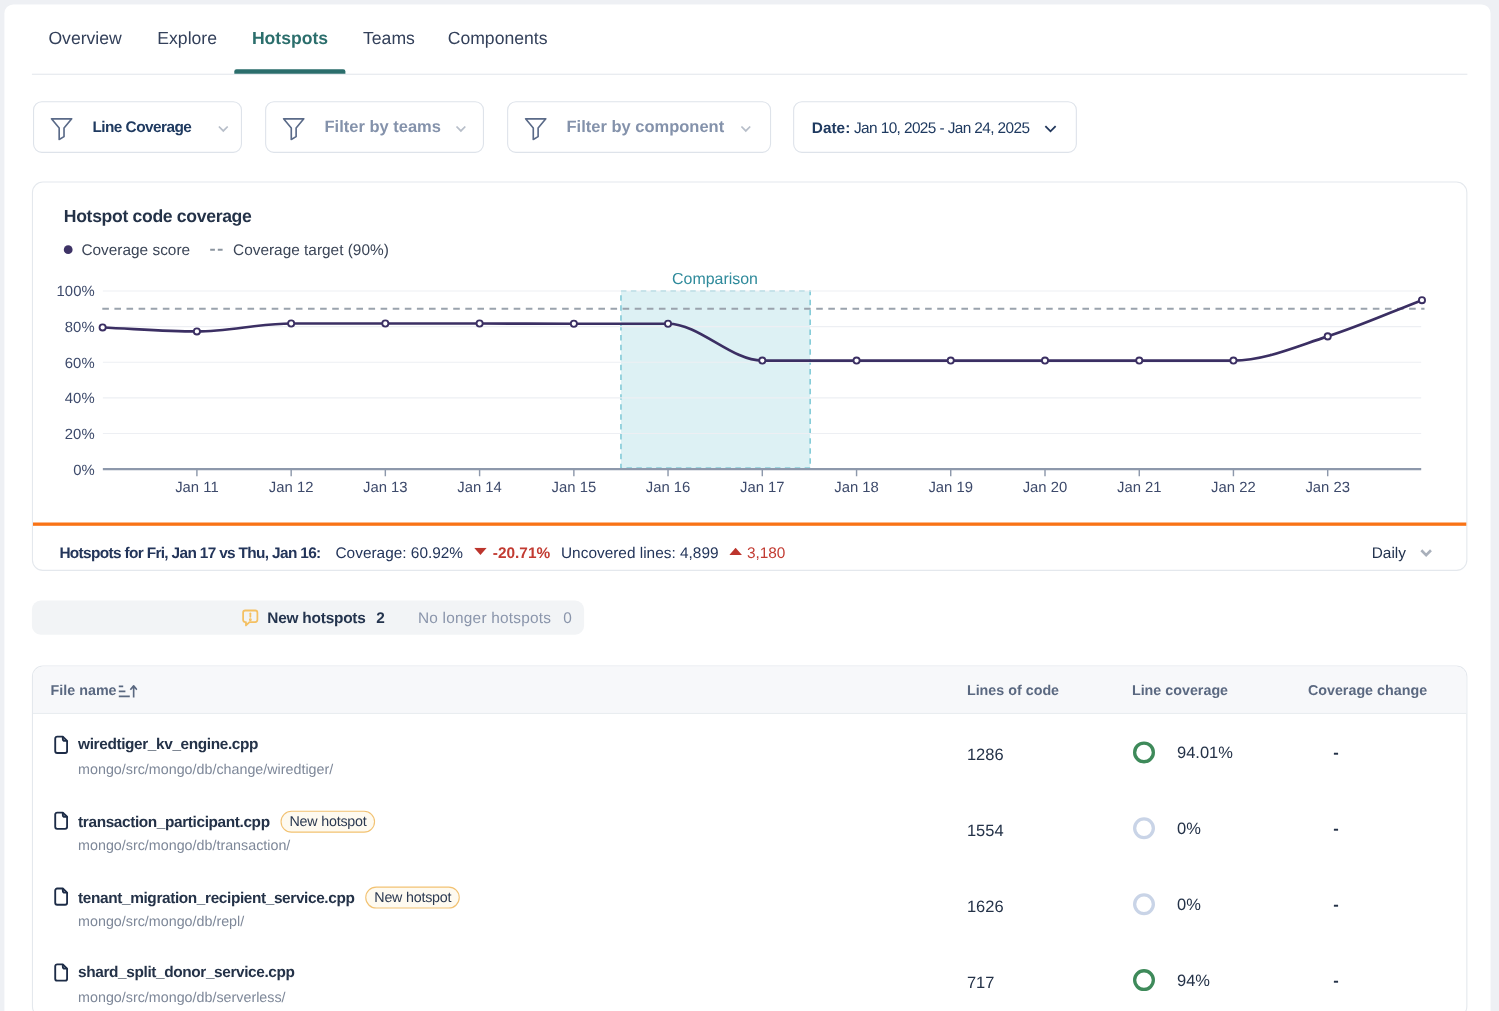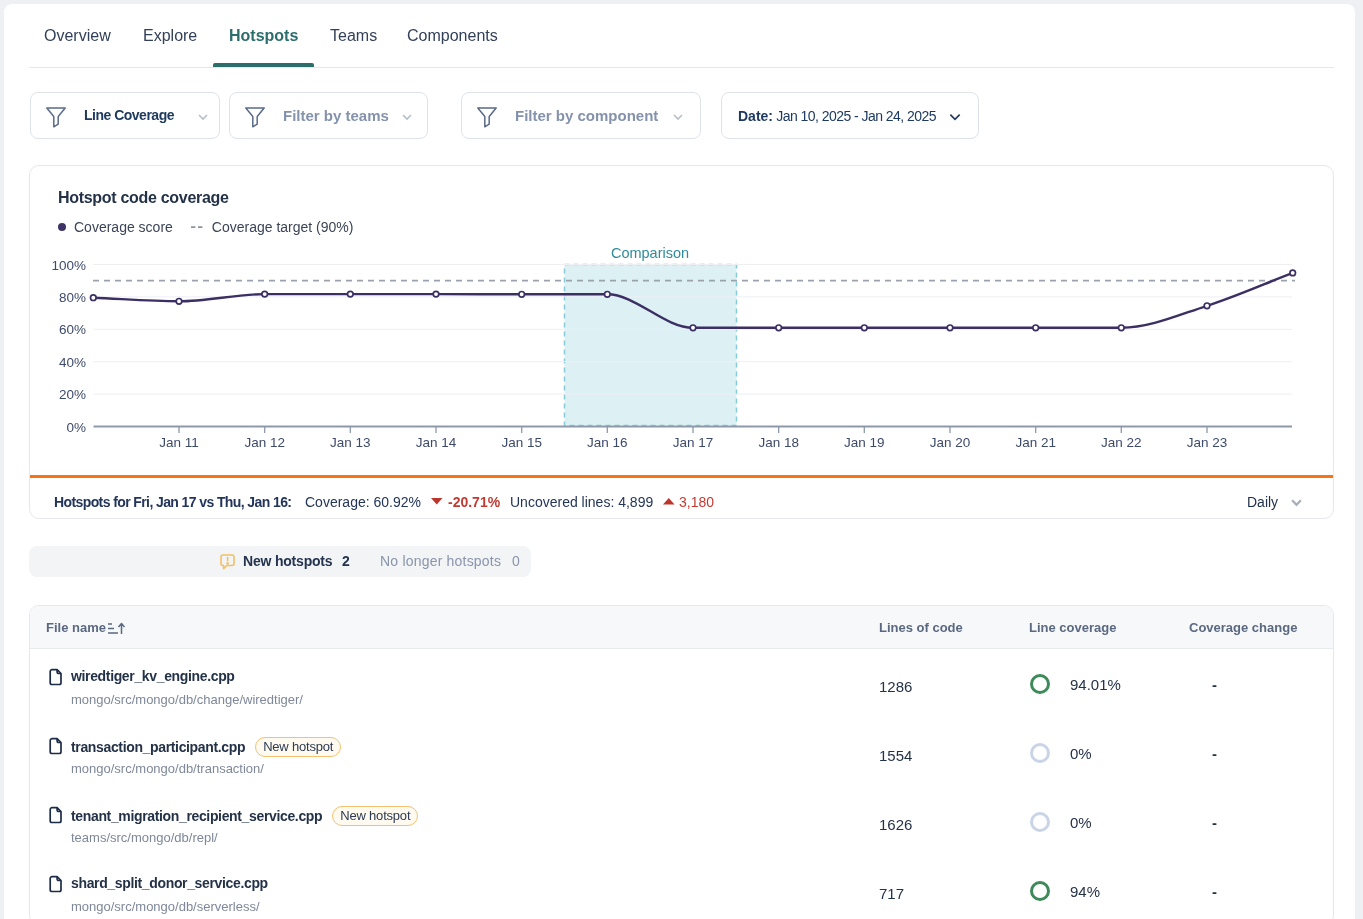--- a/index.html
+++ b/index.html
@@ -49,21 +49,21 @@
 
 <div class="fbtn" style="left:30px;width:190px;">
   <svg class="abs" style="left:14px;top:13px;" width="22" height="22" viewBox="0 0 22 22" fill="none" stroke="#5a6a88" stroke-width="1.5">
       <path d="M1.8 2h18.4l-7 8.4v7.8l-4.4 2.6v-10.4z" stroke-linejoin="round"></path>
     </svg>
   <span class="txt abs" style="left:53px;top:14px;">Line Coverage</span>
   <svg class="chev abs" style="left:166px;top:18px;" viewBox="0 0 12 12" fill="none" stroke="#b7bec9" stroke-width="1.6">
       <path d="M2 4l4 4 4-4"></path>
     </svg>
 </div>
-<div class="fbtn" style="left:229px;width:199px;">
+<div class="fbtn" style="left:241px;width:199px;">
   <svg class="abs" style="left:14px;top:13px;" width="22" height="22" viewBox="0 0 22 22" fill="none" stroke="#5a6a88" stroke-width="1.5">
       <path d="M1.8 2h18.4l-7 8.4v7.8l-4.4 2.6v-10.4z" stroke-linejoin="round"></path>
     </svg>
   <span class="ph abs" style="left:53px;top:14px;">Filter by teams</span>
   <svg class="chev abs" style="left:171px;top:18px;" viewBox="0 0 12 12" fill="none" stroke="#b7bec9" stroke-width="1.6">
       <path d="M2 4l4 4 4-4"></path>
     </svg>
 </div>
 <div class="fbtn" style="left:461px;width:240px;">
   <svg class="abs" style="left:14px;top:13px;" width="22" height="22" viewBox="0 0 22 22" fill="none" stroke="#5a6a88" stroke-width="1.5">
@@ -223,21 +223,21 @@
   <span class="num abs" style="left:849px;top:141px;">1554</span>
   <span class="ring low abs" style="left:1000px;top:136.5px;"></span>
   <span class="num abs" style="left:1040px;top:139px;">0%</span>
   <span class="num abs" style="left:1182px;top:139px;font-weight:700;">-</span>
 
   <svg class="abs ficon" style="left:17.5px;top:200px;" width="15" height="18" viewBox="0 0 15 18" fill="none" stroke="#1d2c47" stroke-width="1.7">
       <path d="M9.1 1.7H4A1.8 1.8 0 0 0 2.2 3.5v11.2A1.8 1.8 0 0 0 4 16.5h7.2a1.8 1.8 0 0 0 1.8-1.8V5.5z" stroke-linejoin="round"></path>
       <path d="M9.1 1.7v2.1a1.7 1.7 0 0 0 1.7 1.7H13" stroke-linejoin="round"></path>
     </svg>
   <span class="fname abs" style="left:41px;top:200px;">tenant_migration_recipient_service.cpp<span class="badge">New hotspot</span></span>
-  <span class="fpath abs" style="left:41px;top:224px;">teams/src/mongo/db/repl/</span>
+  <span class="fpath abs" style="left:41px;top:224px;">mongo/src/mongo/db/repl/</span>
   <span class="num abs" style="left:849px;top:210px;">1626</span>
   <span class="ring low abs" style="left:1000px;top:205.5px;"></span>
   <span class="num abs" style="left:1040px;top:208px;">0%</span>
   <span class="num abs" style="left:1182px;top:208px;font-weight:700;">-</span>
 
   <svg class="abs ficon" style="left:17.5px;top:269px;" width="15" height="18" viewBox="0 0 15 18" fill="none" stroke="#1d2c47" stroke-width="1.7">
       <path d="M9.1 1.7H4A1.8 1.8 0 0 0 2.2 3.5v11.2A1.8 1.8 0 0 0 4 16.5h7.2a1.8 1.8 0 0 0 1.8-1.8V5.5z" stroke-linejoin="round"></path>
       <path d="M9.1 1.7v2.1a1.7 1.7 0 0 0 1.7 1.7H13" stroke-linejoin="round"></path>
     </svg>
   <span class="fname abs" style="left:41px;top:269px;">shard_split_donor_service.cpp</span>

